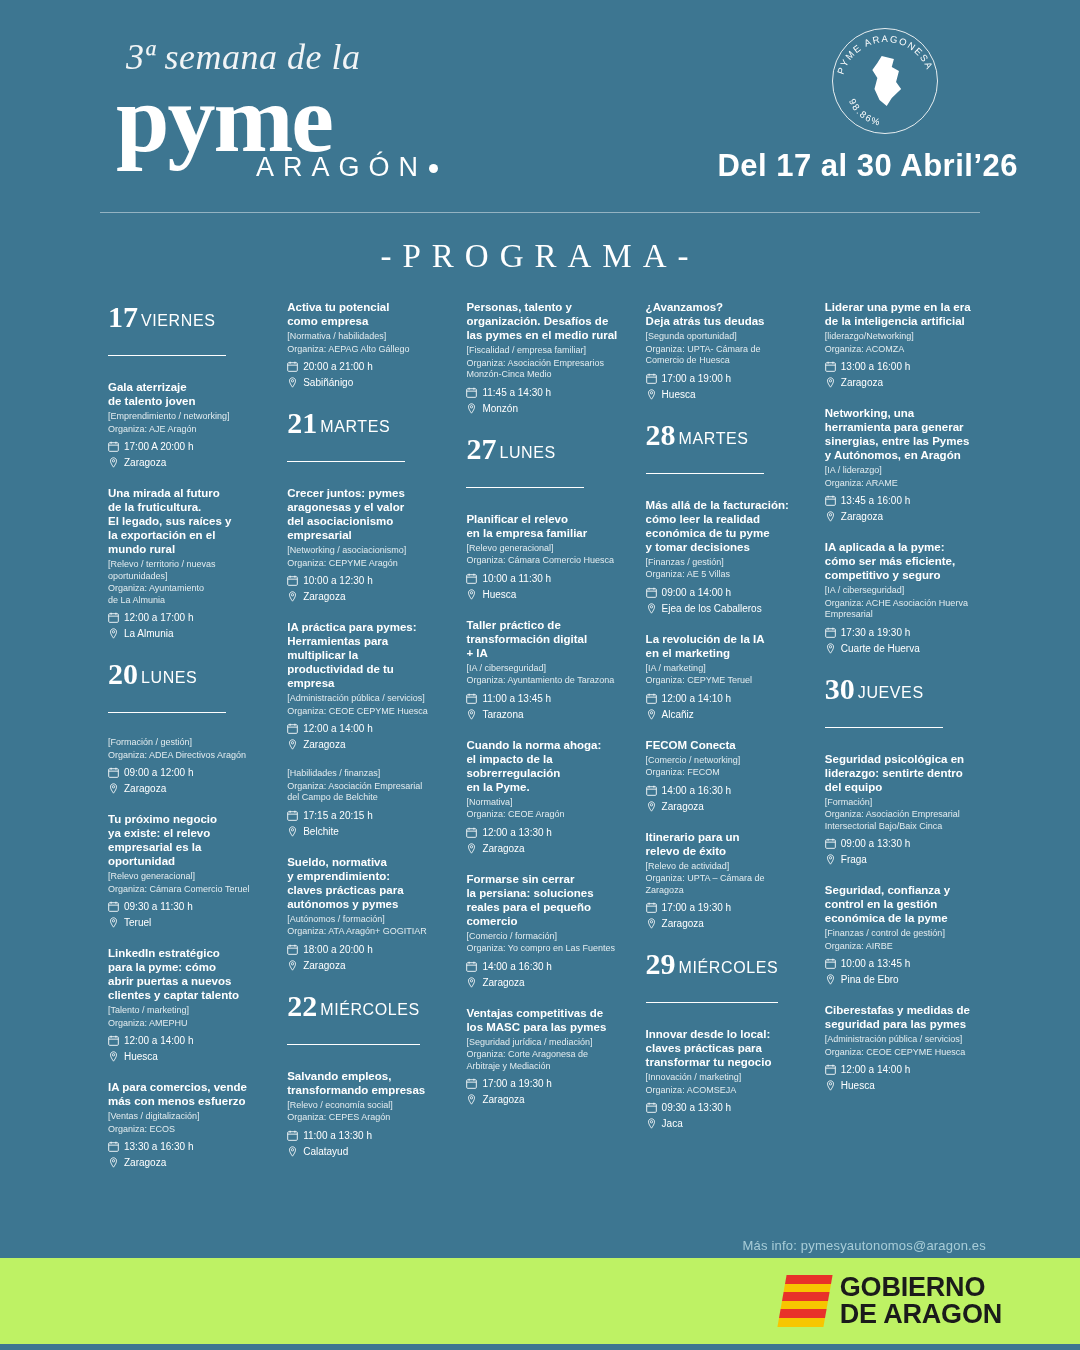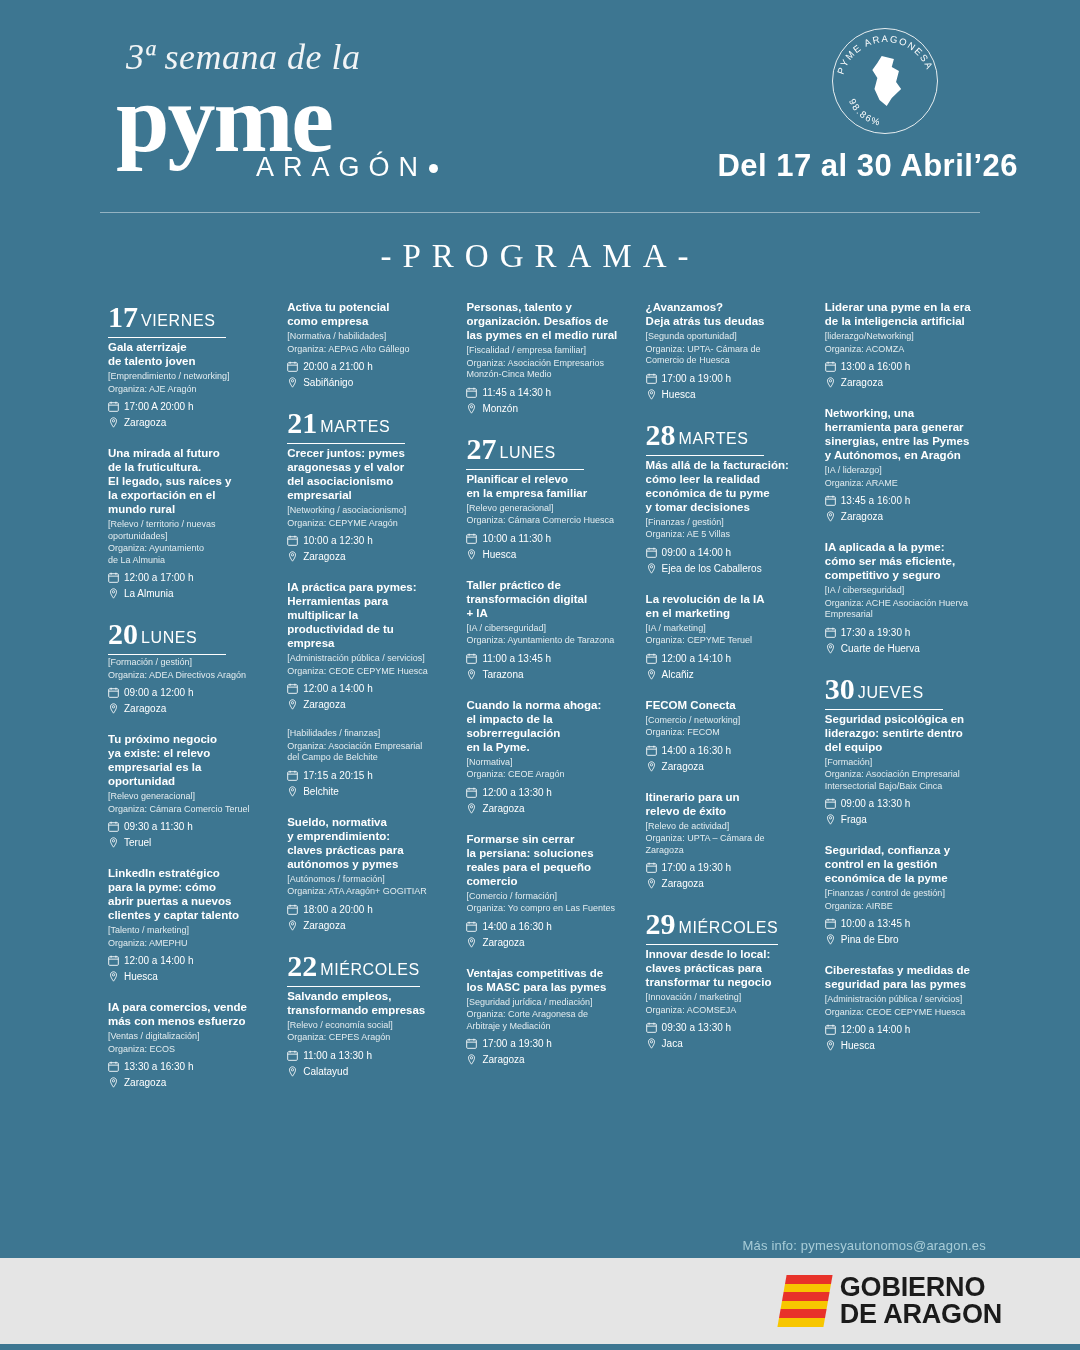--- a/index.html
+++ b/index.html
@@ -128,23 +128,23 @@
     position: absolute;
     left: 108px;
     top: 300px;
     width: 880px;
     display: flex;
     gap: 16px;
   }
   .col { width: 164px; }
 
   .daytitle {
-    margin-bottom: 2px;
+    margin-bottom: 24px;
     border-bottom: 1.5px solid #ffffff;
-    padding-bottom: 3px;
+    padding-bottom: 21px;
     display: inline-block;
     min-width: 118px;
   }
   .daytitle .num {
     font-family: "Liberation Serif", serif;
     font-size: 30px;
     font-weight: 700;
     letter-spacing: 0px;
     vertical-align: -1px;
   }
@@ -196,21 +196,21 @@
     color: #a8cdd8;
     letter-spacing: .2px;
   }
 
   
   .footer {
     position: absolute;
     left: 0; bottom: 0;
     width: 1080px;
     height: 92px;
-    background: #e5e5e5;
+    background: #bef264;
   }
   .gov {
     position: absolute;
     right: 78px;
     top: 16px;
     display: flex;
     align-items: center;
     gap: 12px;
   }
   .gov-flag {

